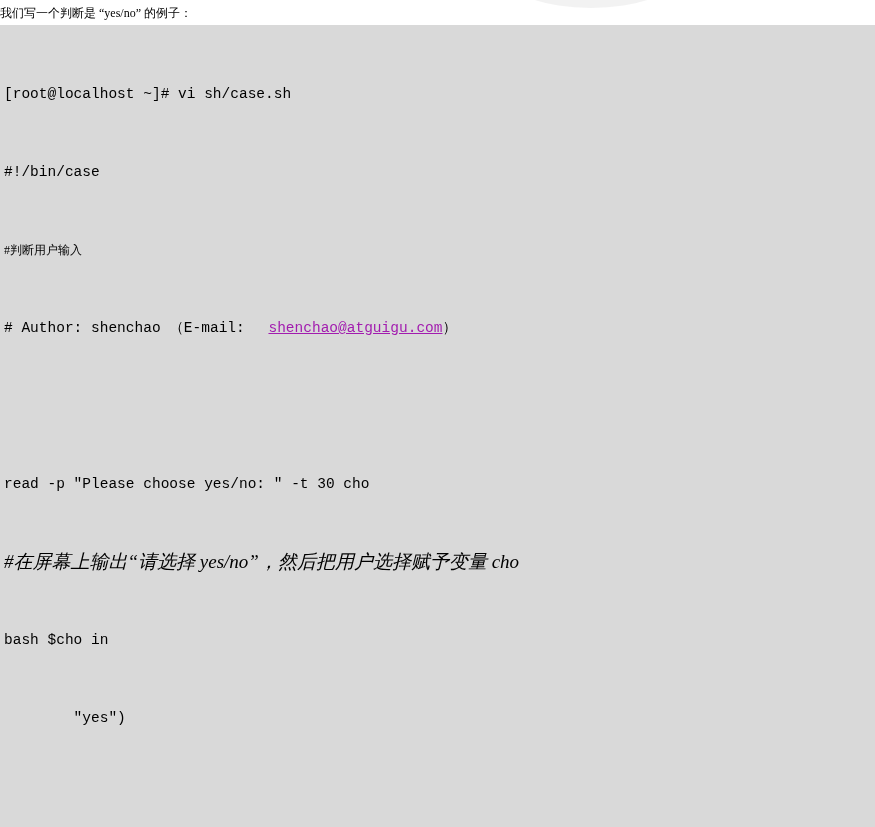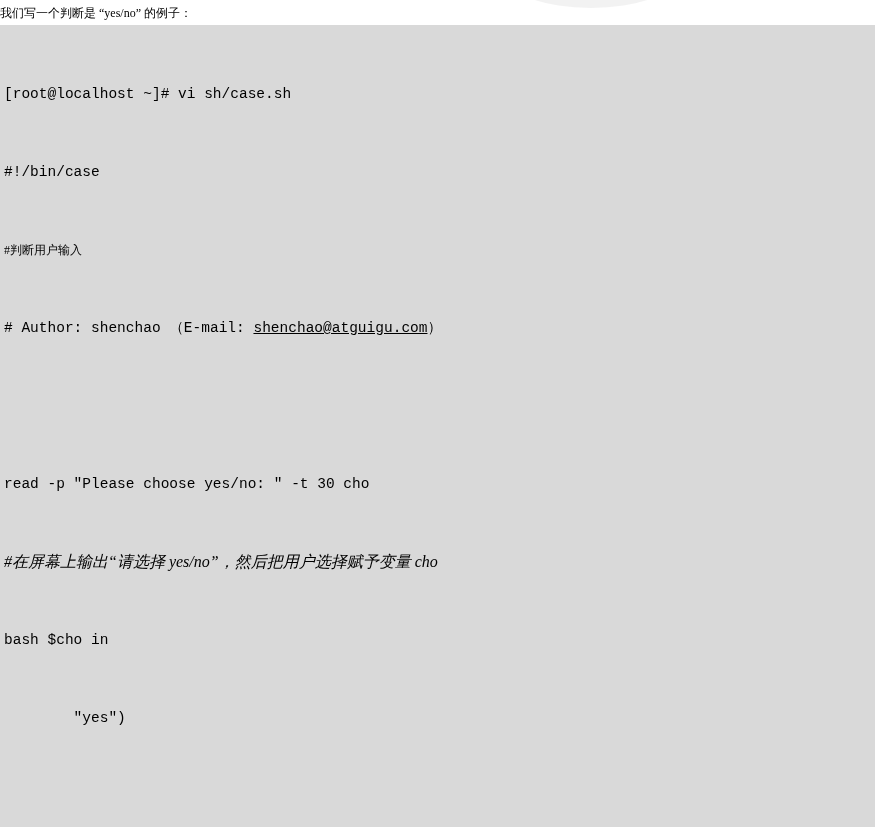--- a/index.html
+++ b/index.html
@@ -52,27 +52,28 @@
     min-height: 26px;
     white-space: pre;
   }
   .code-line.cn {
     font-family: "Liberation Serif", serif;
     font-size: 12px;
   }
   .comment-italic {
     font-family: "Liberation Serif", serif;
     font-style: italic;
-    font-size: 16px;
+    font-size: 19px;
   }
   .mono {
     font-family: "Liberation Mono", monospace;
   }
   a.mail-link {
-    color: #000000;
+    color: #a21caf;
+    margin-left: 15px;
   }
   .blank-line {
     height: 26px;
   }
 </style>
 </head>
 <body>
 
 <div class="page">
 

